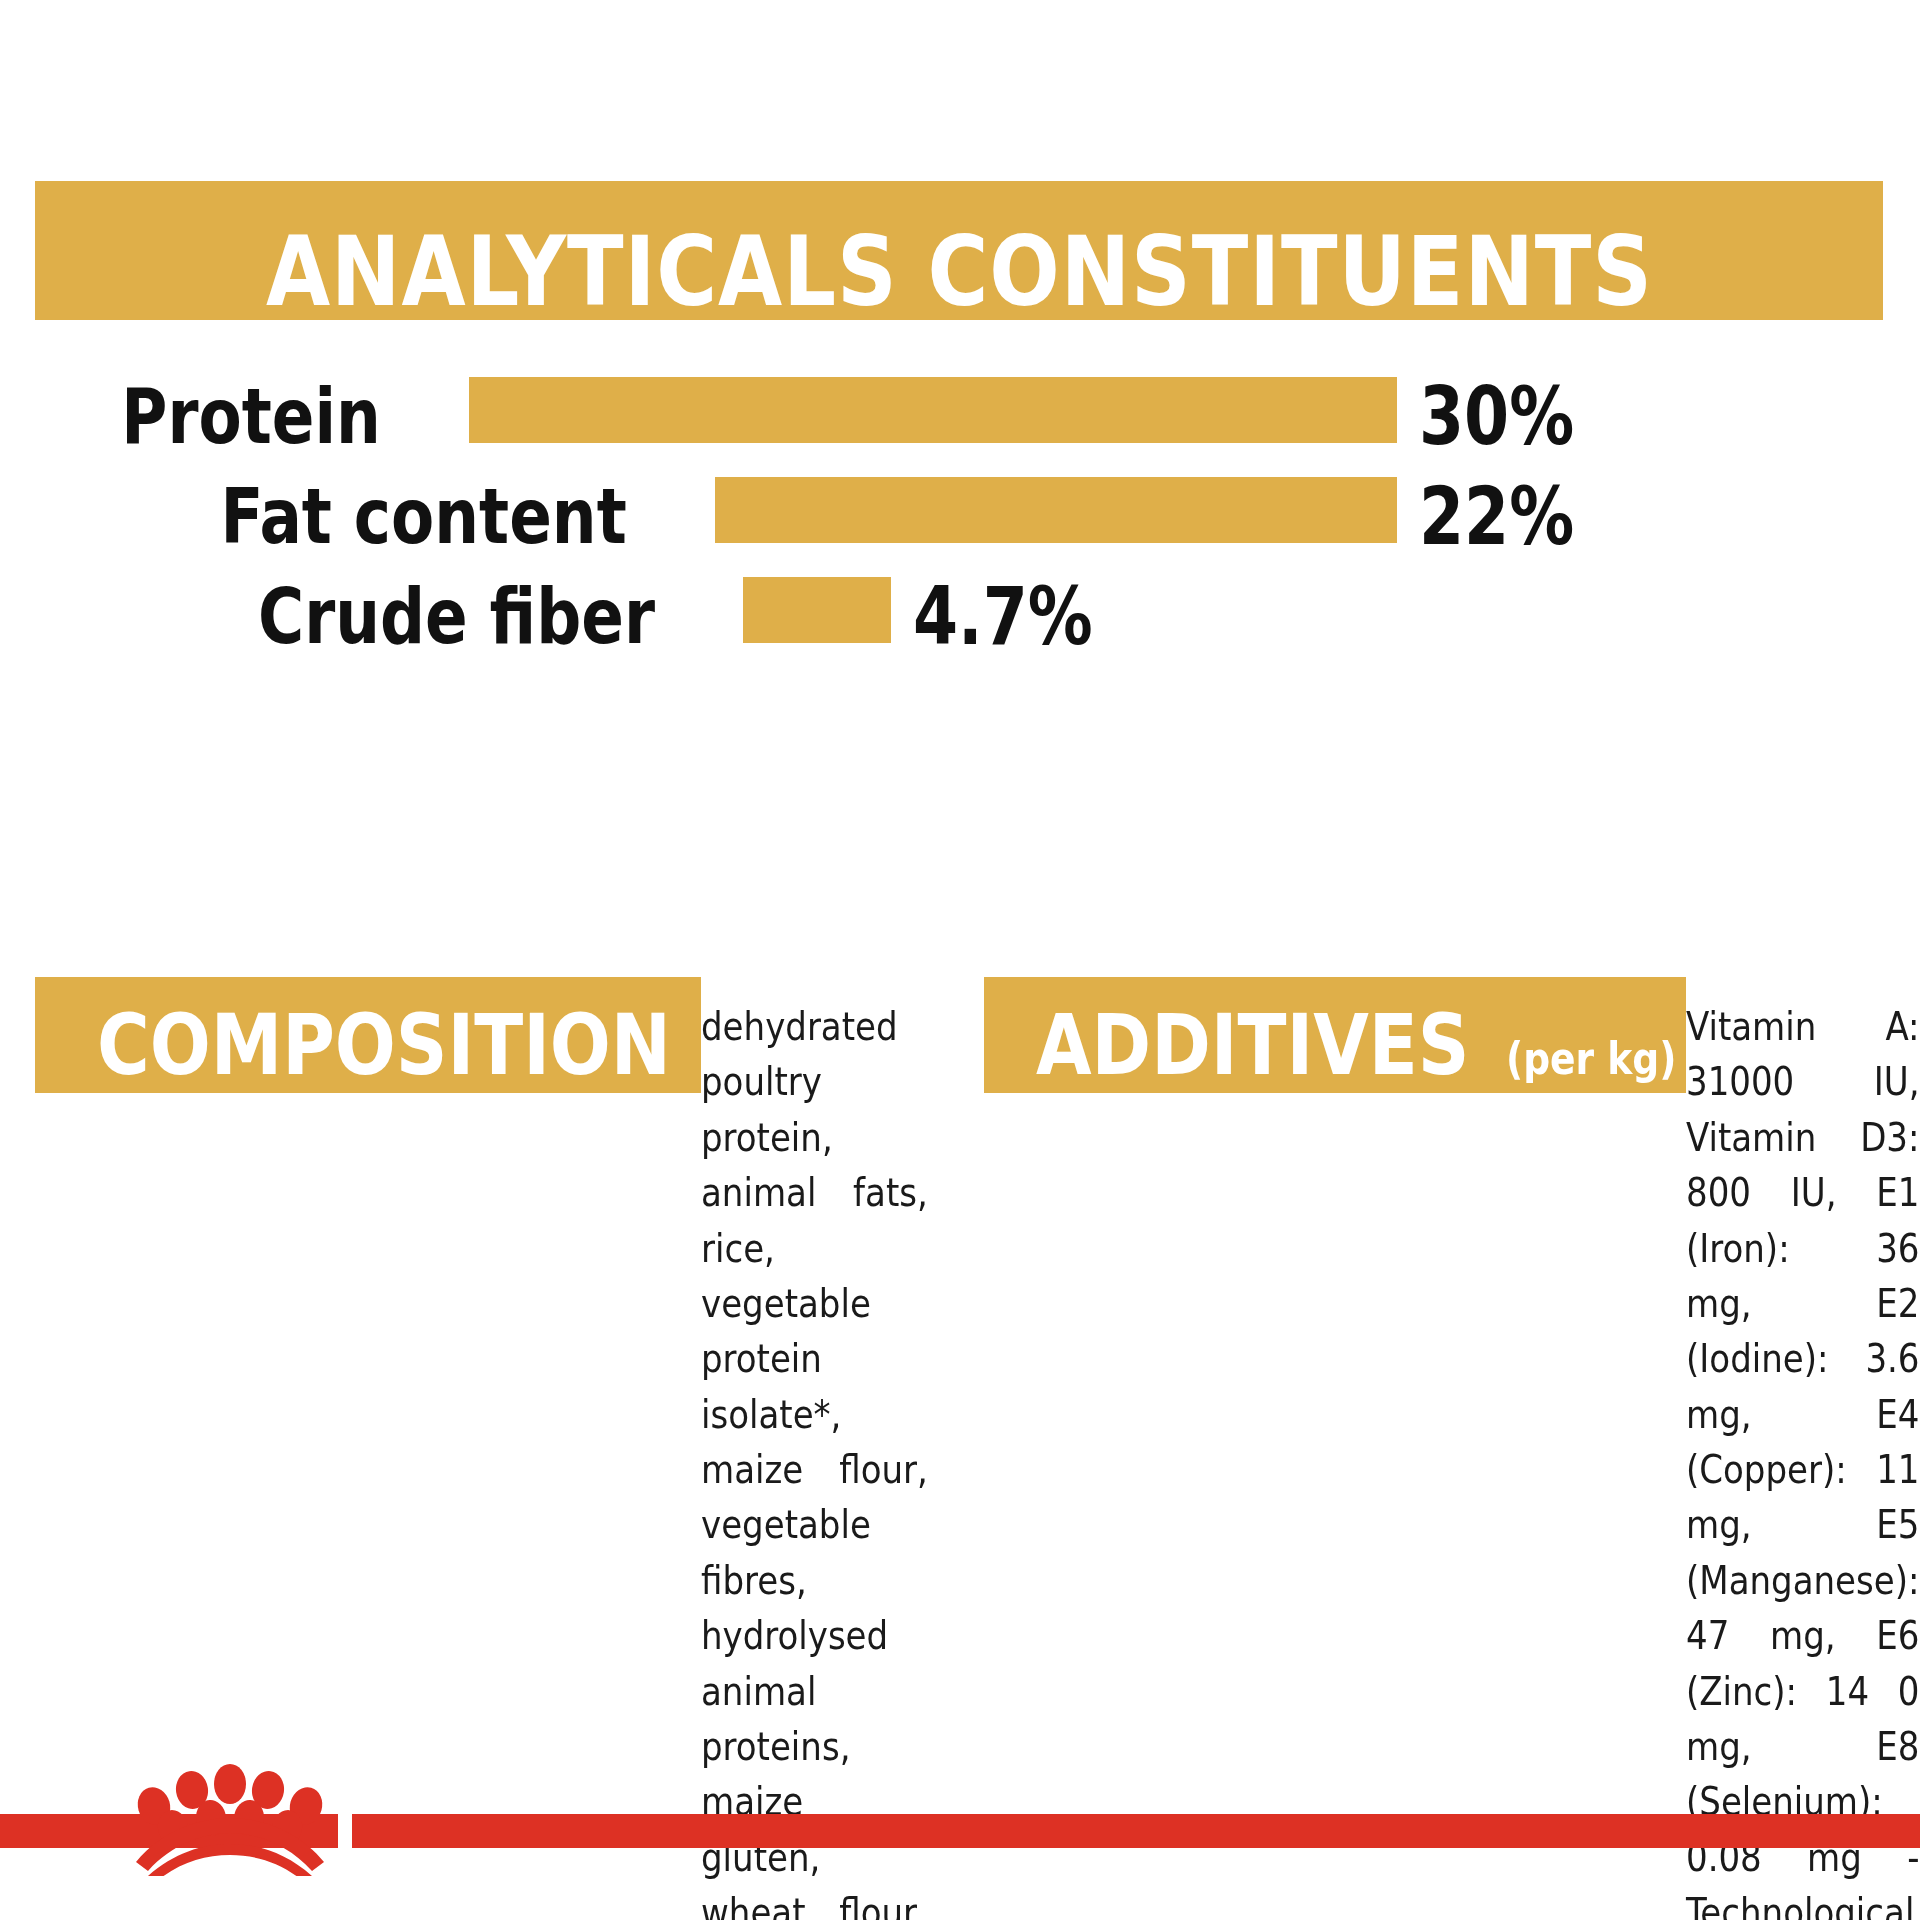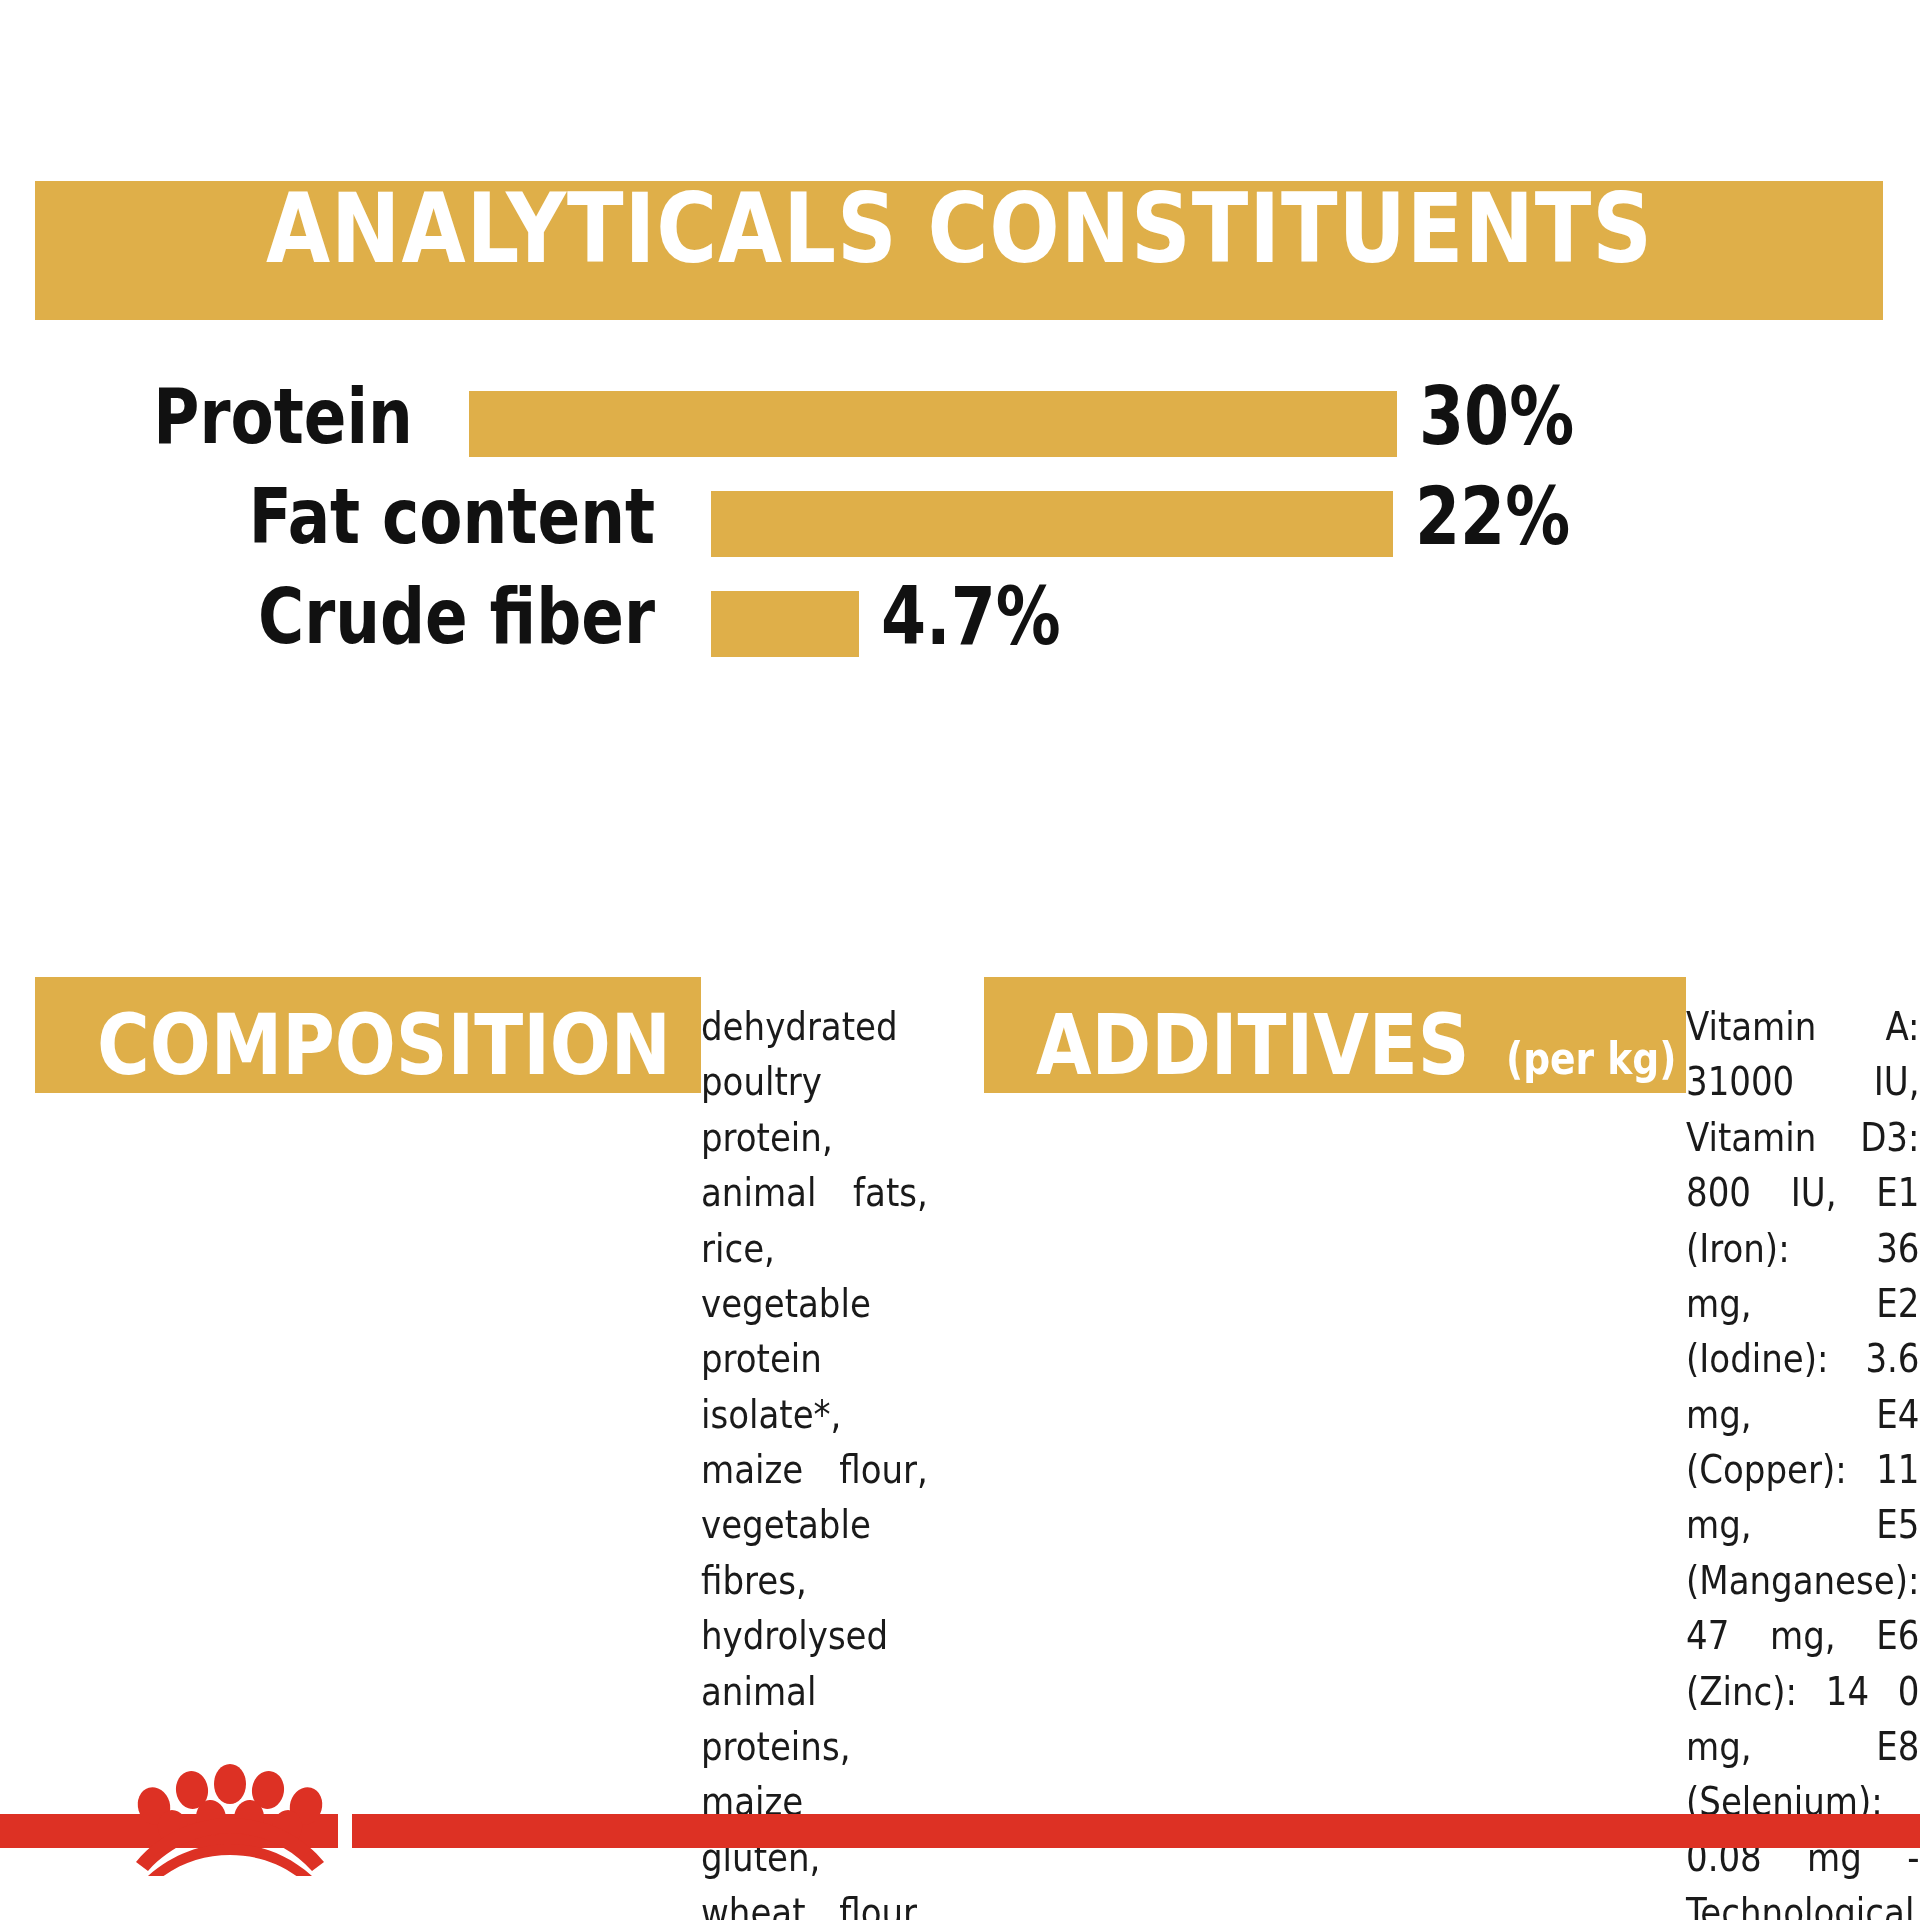--- a/index.html
+++ b/index.html
@@ -22,21 +22,21 @@
 
   
   .banner {
     position: absolute;
     left: 35px;
     top: 181px;
     width: 1848px;
     height: 139px;
     background: #dfaf49;
     display: flex;
-    align-items: flex-start;
+    align-items: flex-end;
     justify-content: center;
   }
   .banner-title {
     color: #ffffff;
     font-family: "DejaVu Sans Condensed", "Liberation Sans Narrow", "Liberation Sans", sans-serif;
     font-weight: 700;
     font-size: 96px;
     letter-spacing: 1px;
     transform: scaleX(0.96);
     white-space: nowrap;
@@ -61,23 +61,23 @@
     color: #111111;
     font-family: "DejaVu Sans Condensed", "Liberation Sans Narrow", "Liberation Sans", sans-serif;
     font-weight: 700;
     font-size: 76px;
     line-height: 1;
     transform: scaleX(0.92);
     transform-origin: right center;
     white-space: nowrap;
   }
   .chart-bar-wrap {
-    margin-left: 36px;
-    display: flex;
-    align-items: flex-end;
+    margin-left: 68px;
+    display: flex;
+    align-items: flex-start;
     padding-left: 20px;
   }
   .chart-bar {
     height: 66px;
     background: #dfaf49;
   }
   .chart-value {
     margin-left: 22px;
     color: #111111;
     font-family: "DejaVu Sans Condensed", "Liberation Sans Narrow", "Liberation Sans", sans-serif;

